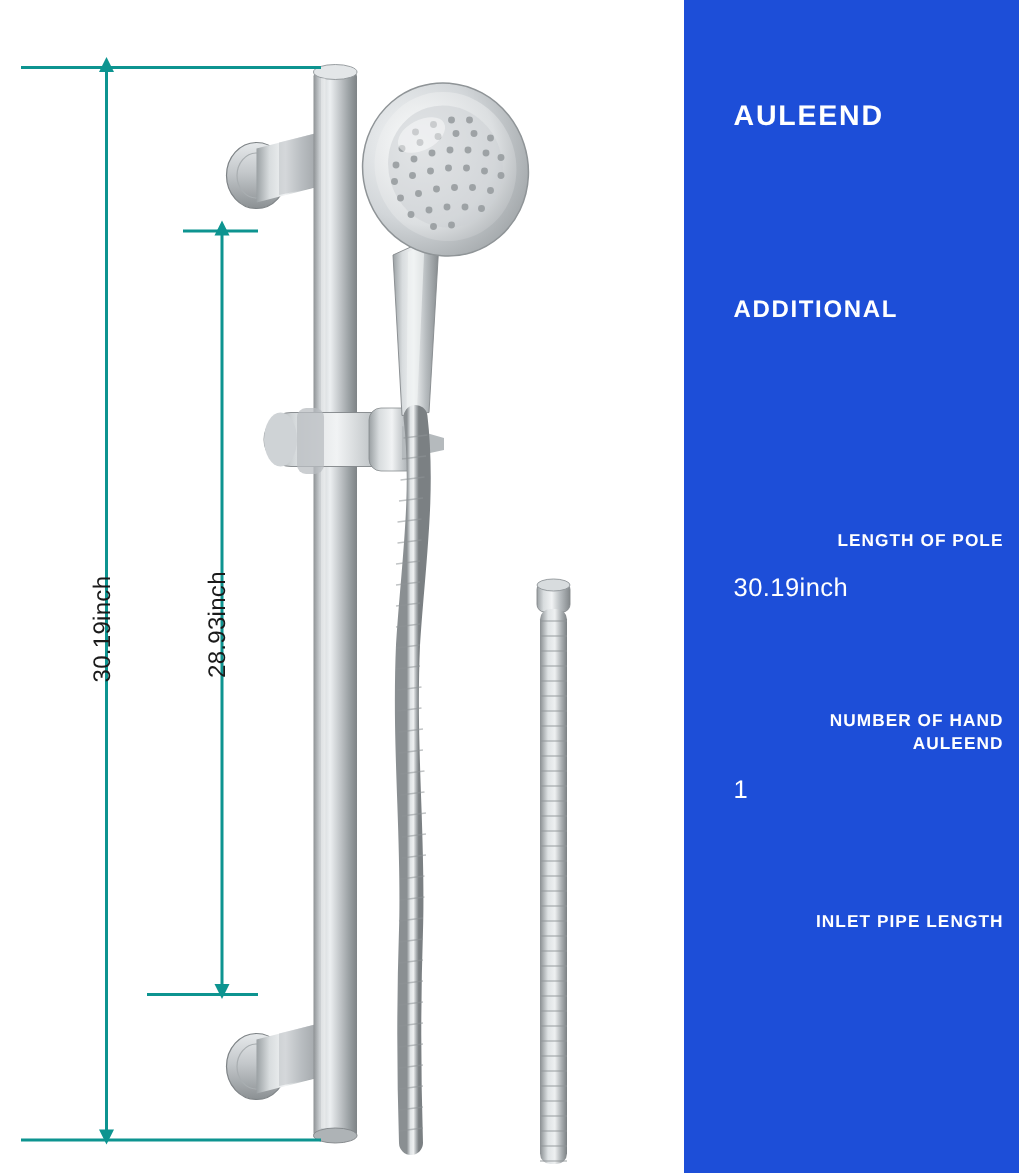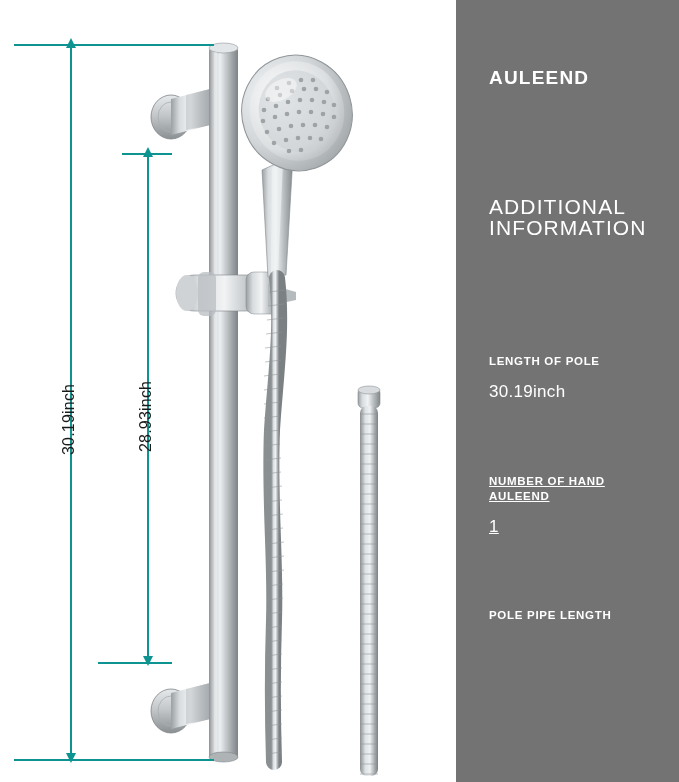--- a/index.html
+++ b/index.html
@@ -18,63 +18,64 @@
     overflow: hidden;
   }
 
   
   .panel {
     position: absolute;
     top: 0;
     right: 0;
     width: 223px;
     height: 782px;
-    background: #737373;
+    background: #1d4ed8;
     box-sizing: border-box;
   }
   .brand {
     position: absolute;
     left: 33px;
     top: 67px;
     color: #ffffff;
     font-size: 19px;
     font-weight: bold;
     letter-spacing: 1.2px;
   }
   .panel-heading {
     position: absolute;
     left: 33px;
     top: 196px;
     color: #ffffff;
-    font-size: 21px;
-    font-weight: normal;
+    font-size: 16px;
+    font-weight: bold;
     letter-spacing: 1.1px;
     line-height: 21px;
     width: 190px;
   }
   .spec {
     position: absolute;
     left: 33px;
     width: 180px;
     color: #ffffff;
   }
   .spec-label {
     font-size: 11.5px;
     font-weight: bold;
     letter-spacing: 0.7px;
     line-height: 15px;
+    text-align: right;
   }
   .spec-value {
     margin-top: 13px;
     font-size: 17px;
     letter-spacing: 0.3px;
     line-height: 20px;
   }
   .spec-1 { top: 354px; }
-  .spec-2 { top: 474px; text-decoration: underline; }
+  .spec-2 { top: 474px; }
   .spec-3 { top: 608px; }
 
   
   .dim-line {
     position: absolute;
     background: #0d9490;
   }
   .dim-label {
     position: absolute;
     color: #1a1a1a;
@@ -285,34 +286,33 @@
   <div class="tick" style="left:122px; top:153px; width:50px;"></div>
   <div class="tick" style="left:98px; top:662px; width:74px;"></div>
   <div class="dim-label" style="left:137px; top:452px; transform:rotate(-90deg);">28.93inch</div>
 
   <div class="panel">
 
     <div class="brand">AULEEND</div>
 
     <div class="panel-heading">
       <div>ADDITIONAL</div>
-      <div>INFORMATION</div>
     </div>
 
     <div class="spec spec-1">
       <div class="spec-label">LENGTH OF POLE</div>
       <div class="spec-value">30.19inch</div>
     </div>
 
     <div class="spec spec-2">
       <div class="spec-label">
         <div>NUMBER OF HAND</div>
         <div>AULEEND</div>
       </div>
       <div class="spec-value">1</div>
     </div>
 
     <div class="spec spec-3">
-      <div class="spec-label">POLE PIPE LENGTH</div>
+      <div class="spec-label">INLET PIPE LENGTH</div>
     </div>
 
   </div>
 </div>
 
 </body></html>

